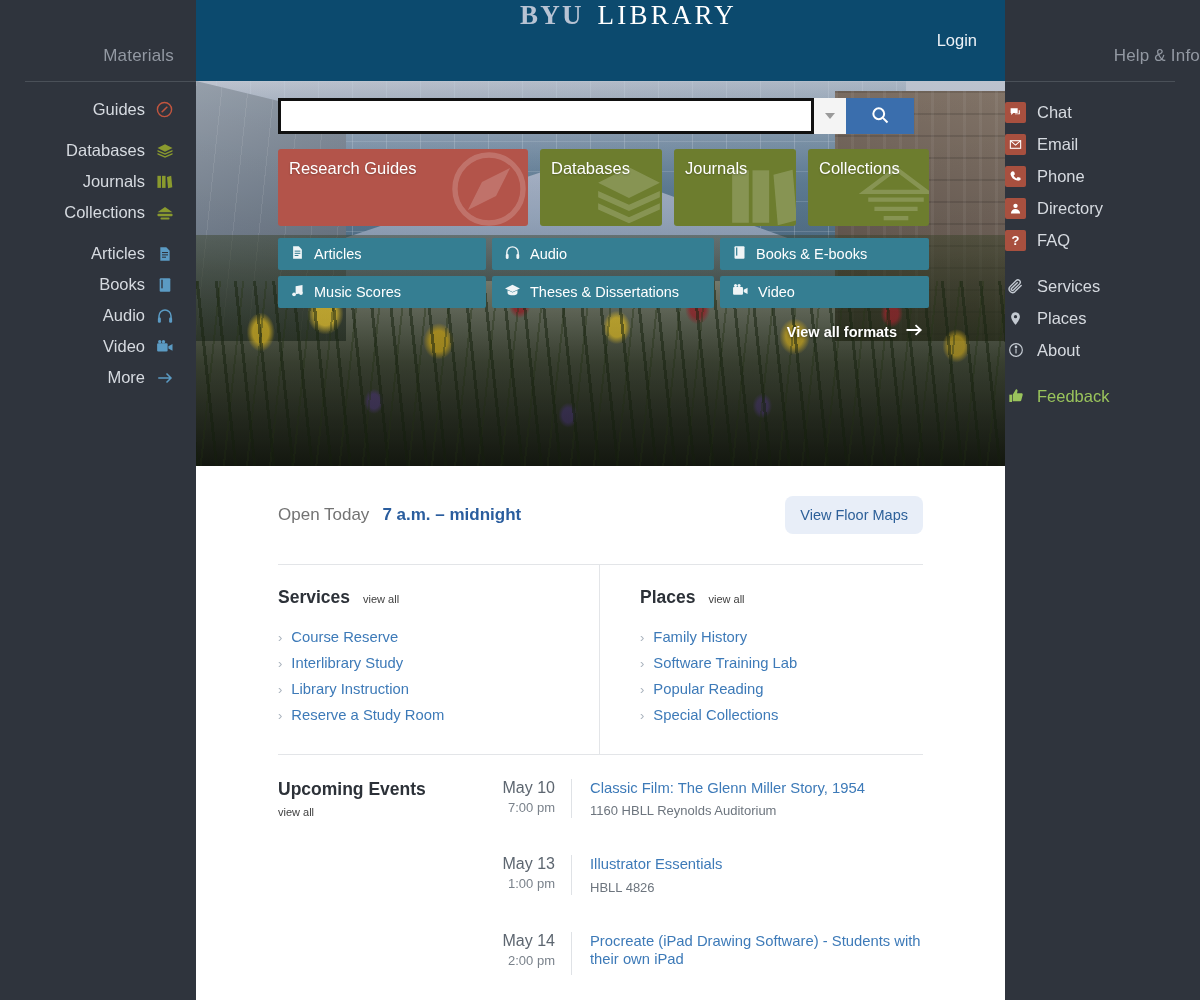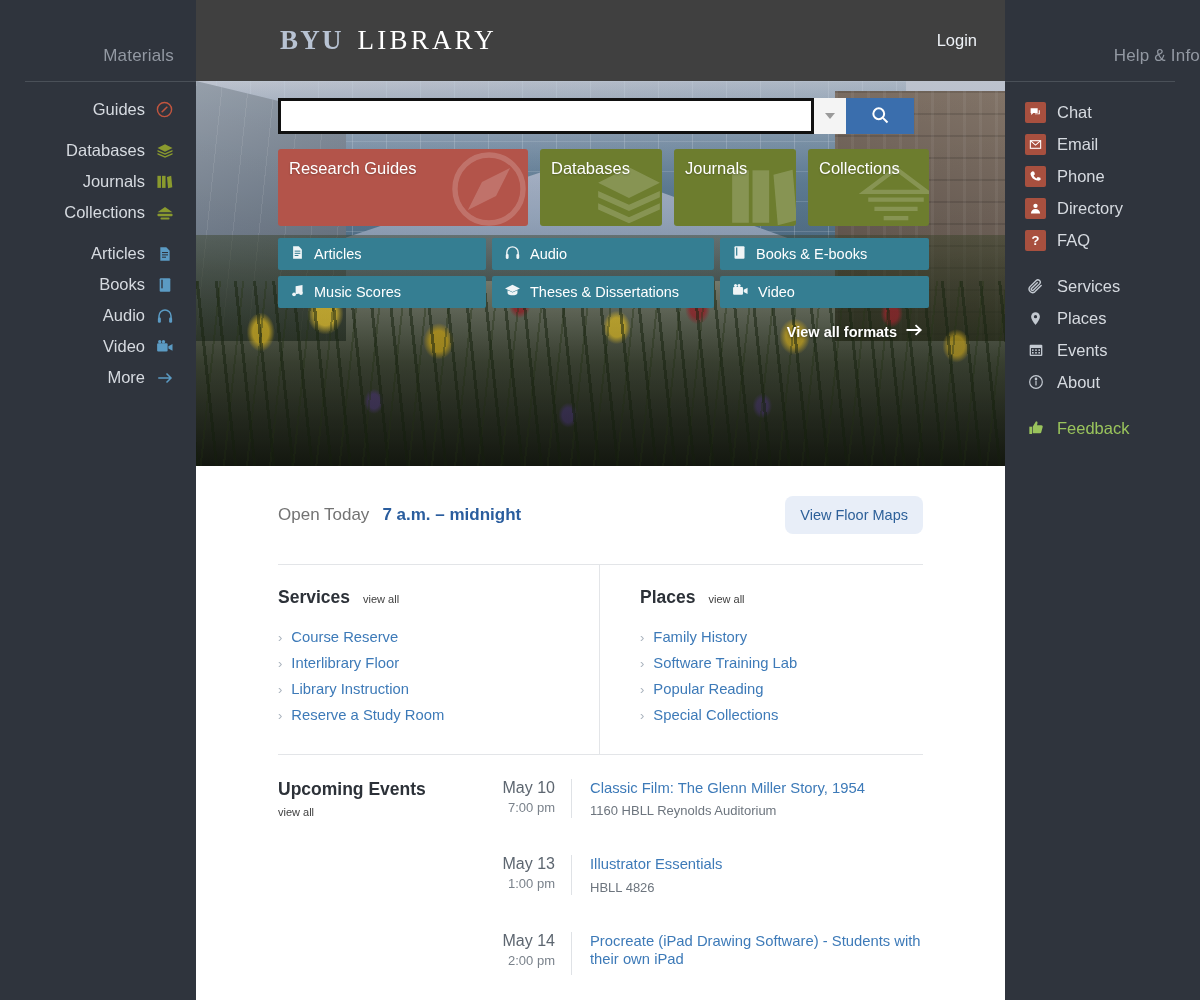--- a/index.html
+++ b/index.html
@@ -43,21 +43,21 @@
     font-size: 16.5px;
     cursor: pointer;
     text-decoration: none;
   }
   .mat-item .lbl { white-space: nowrap; }
   .mat-ico { width: 19px; height: 19px; display: inline-flex; align-items: center; justify-content: center; }
   .mat-ico svg { display: block; }
   .gap-sm { height: 10px; }
 
   
-  .help-list { margin-top: 14px; padding-left: 20px; }
+  .help-list { margin-top: 14px; }
   .help-item {
     display: flex; align-items: center; gap: 11px;
     padding: 5.5px 0;
     color: #d6dae0; font-size: 16.5px;
     cursor: pointer; text-decoration: none;
   }
   .help-sq {
     width: 21px; height: 21px; flex: 0 0 21px;
     background: #a8503f;
     border-radius: 2px;
@@ -75,24 +75,24 @@
   
   .center {
     width: 809px; flex: 0 0 809px;
     background: #fff;
     position: relative;
     overflow: hidden;
   }
 
   
   .hdr {
-    height: 81px; background: #404040;
+    height: 81px; background: #0c4a6e;
     display: flex; align-items: center;
     padding: 0 28px 0 84px;
-    position: relative; z-index: 5;
+    position: relative; z-index: 5; flex-direction: column;
   }
   .brand { display: flex; align-items: baseline; gap: 14px; }
   .brand-byu {
     font-family: "Liberation Serif", serif;
     font-weight: bold; font-size: 27px;
     color: #b8c3d3; letter-spacing: 2.2px;
   }
   .brand-lib {
     font-family: "Liberation Serif", serif;
     font-size: 27px; color: #ffffff; letter-spacing: 3.2px;
@@ -567,21 +567,21 @@
             <h3>Services</h3>
             <span class="viewall">view all</span>
           </div>
           <div class="linklist">
             <a class="linkrow">
                 <span class="chev">›</span>
                 <span>Course Reserve</span>
               </a>
             <a class="linkrow">
                 <span class="chev">›</span>
-                <span>Interlibrary Floor</span>
+                <span>Interlibrary Study</span>
               </a>
             <a class="linkrow">
                 <span class="chev">›</span>
                 <span>Library Instruction</span>
               </a>
             <a class="linkrow">
                 <span class="chev">›</span>
                 <span>Reserve a Study Room</span>
               </a>
           </div>
@@ -726,37 +726,20 @@
       <a class="help-item">
         <span class="help-plain">
           <svg width="15" height="15" viewBox="0 0 24 24" fill="currentColor">
               <path d="M12 2a7 7 0 0 0-7 7c0 5 7 13 7 13s7-8 7-13a7 7 0 0 0-7-7z"></path>
               <circle cx="12" cy="9" r="2.6" fill="#2f343d"></circle>
             </svg>
         </span>
         <span>Places</span>
       </a>
 
-      <a class="help-item">
-        <span class="help-plain">
-          <svg width="16" height="16" viewBox="0 0 24 24" fill="currentColor">
-              <rect x="2.5" y="4" width="19" height="17" rx="1.5"></rect>
-              <rect x="4.5" y="9" width="15" height="10" fill="#2f343d"></rect>
-              <g fill="currentColor">
-                <rect x="6" y="11" width="2.4" height="2.4"></rect>
-                <rect x="10.8" y="11" width="2.4" height="2.4"></rect>
-                <rect x="15.6" y="11" width="2.4" height="2.4"></rect>
-                <rect x="6" y="15" width="2.4" height="2.4"></rect>
-                <rect x="10.8" y="15" width="2.4" height="2.4"></rect>
-                <rect x="15.6" y="15" width="2.4" height="2.4"></rect>
-              </g>
-            </svg>
-        </span>
-        <span>Events</span>
-      </a>
 
       <a class="help-item">
         <span class="help-plain">
           <svg width="16" height="16" viewBox="0 0 24 24" fill="none" stroke="currentColor" stroke-width="1.8">
               <circle cx="12" cy="12" r="9.5"></circle>
               <path d="M12 10.5v6" stroke-linecap="round"></path>
               <circle cx="12" cy="7.4" r="1.1" fill="currentColor"></circle>
             </svg>
         </span>
         <span>About</span>

